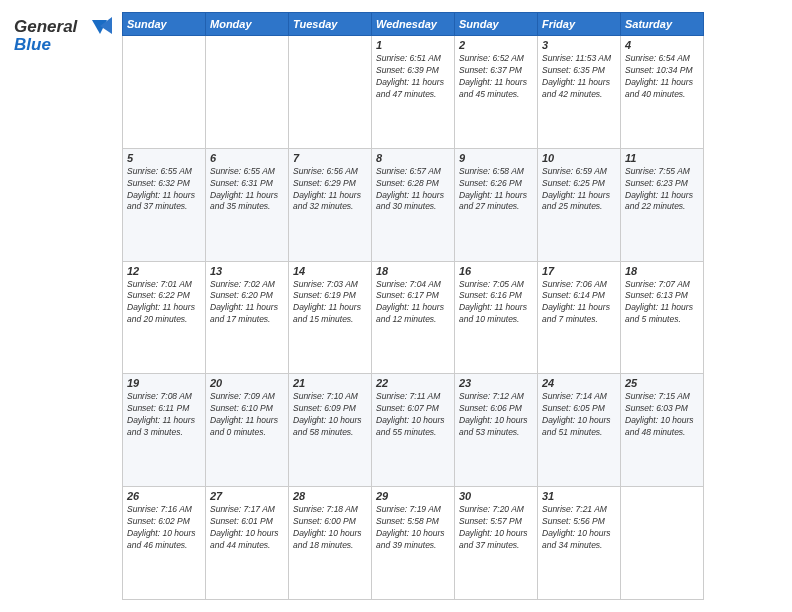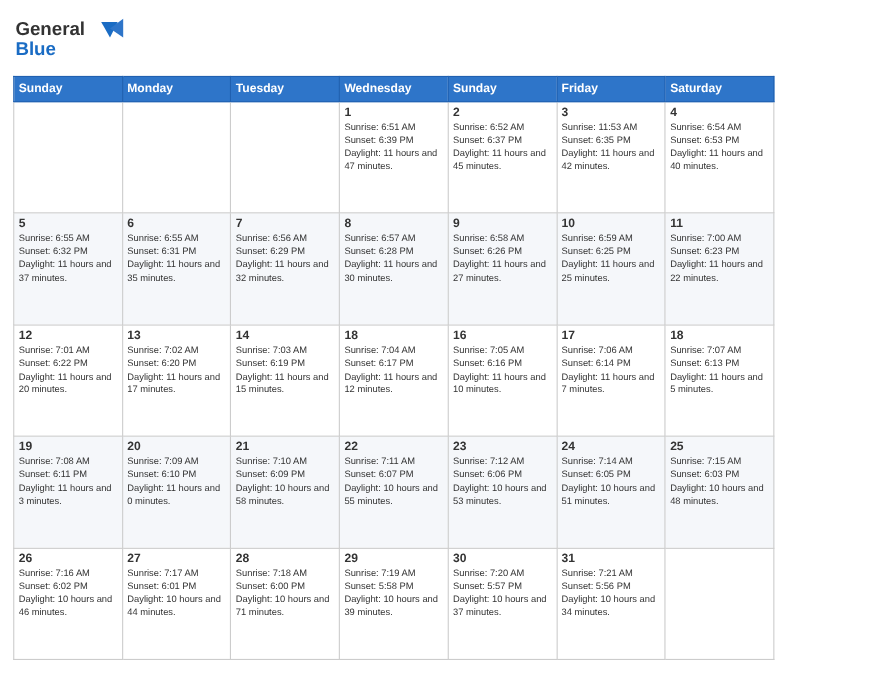--- a/index.html
+++ b/index.html
@@ -8,21 +8,21 @@
       height: 612px;
       font-family: Arial, sans-serif;
       background: #fff;
       overflow: hidden;
     }
     .page {
       width: 716px;
       height: 612px;
       padding: 12px;
       display: flex;
-      flex-direction: column;
+      font-style: italic;
     }
     .header {
       display: flex;
       justify-content: space-between;
       align-items: flex-start;
       margin-bottom: 8px;
     }
     .logo {
       display: flex;
       align-items: center;
@@ -136,21 +136,21 @@
           </td>
           <td>
             <span class="day-num">3</span>
             <div class="cell-text">Sunrise: 11:53 AM</div>
             <div class="cell-text">Sunset: 6:35 PM</div>
             <div class="cell-text">Daylight: 11 hours and 42 minutes.</div>
           </td>
           <td>
             <span class="day-num">4</span>
             <div class="cell-text">Sunrise: 6:54 AM</div>
-            <div class="cell-text">Sunset: 6:53 PM</div>
+            <div class="cell-text">Sunset: 10:34 PM</div>
             <div class="cell-text">Daylight: 11 hours and 40 minutes.</div>
           </td>
         </tr>
         <tr>
           <td>
             <span class="day-num">5</span>
             <div class="cell-text">Sunrise: 6:55 AM</div>
             <div class="cell-text">Sunset: 6:32 PM</div>
             <div class="cell-text">Daylight: 11 hours and 37 minutes.</div>
           </td>
@@ -179,21 +179,21 @@
             <div class="cell-text">Daylight: 11 hours and 27 minutes.</div>
           </td>
           <td>
             <span class="day-num">10</span>
             <div class="cell-text">Sunrise: 6:59 AM</div>
             <div class="cell-text">Sunset: 6:25 PM</div>
             <div class="cell-text">Daylight: 11 hours and 25 minutes.</div>
           </td>
           <td>
             <span class="day-num">11</span>
-            <div class="cell-text">Sunrise: 7:00 AM</div>
+            <div class="cell-text">Sunrise: 7:55 AM</div>
             <div class="cell-text">Sunset: 6:23 PM</div>
             <div class="cell-text">Daylight: 11 hours and 22 minutes.</div>
           </td>
         </tr>
         <tr>
           <td>
             <span class="day-num">12</span>
             <div class="cell-text">Sunrise: 7:01 AM</div>
             <div class="cell-text">Sunset: 6:22 PM</div>
             <div class="cell-text">Daylight: 11 hours and 20 minutes.</div>
@@ -289,21 +289,21 @@
           <td>
             <span class="day-num">27</span>
             <div class="cell-text">Sunrise: 7:17 AM</div>
             <div class="cell-text">Sunset: 6:01 PM</div>
             <div class="cell-text">Daylight: 10 hours and 44 minutes.</div>
           </td>
           <td>
             <span class="day-num">28</span>
             <div class="cell-text">Sunrise: 7:18 AM</div>
             <div class="cell-text">Sunset: 6:00 PM</div>
-            <div class="cell-text">Daylight: 10 hours and 71 minutes.</div>
+            <div class="cell-text">Daylight: 10 hours and 18 minutes.</div>
           </td>
           <td>
             <span class="day-num">29</span>
             <div class="cell-text">Sunrise: 7:19 AM</div>
             <div class="cell-text">Sunset: 5:58 PM</div>
             <div class="cell-text">Daylight: 10 hours and 39 minutes.</div>
           </td>
           <td>
             <span class="day-num">30</span>
             <div class="cell-text">Sunrise: 7:20 AM</div>

